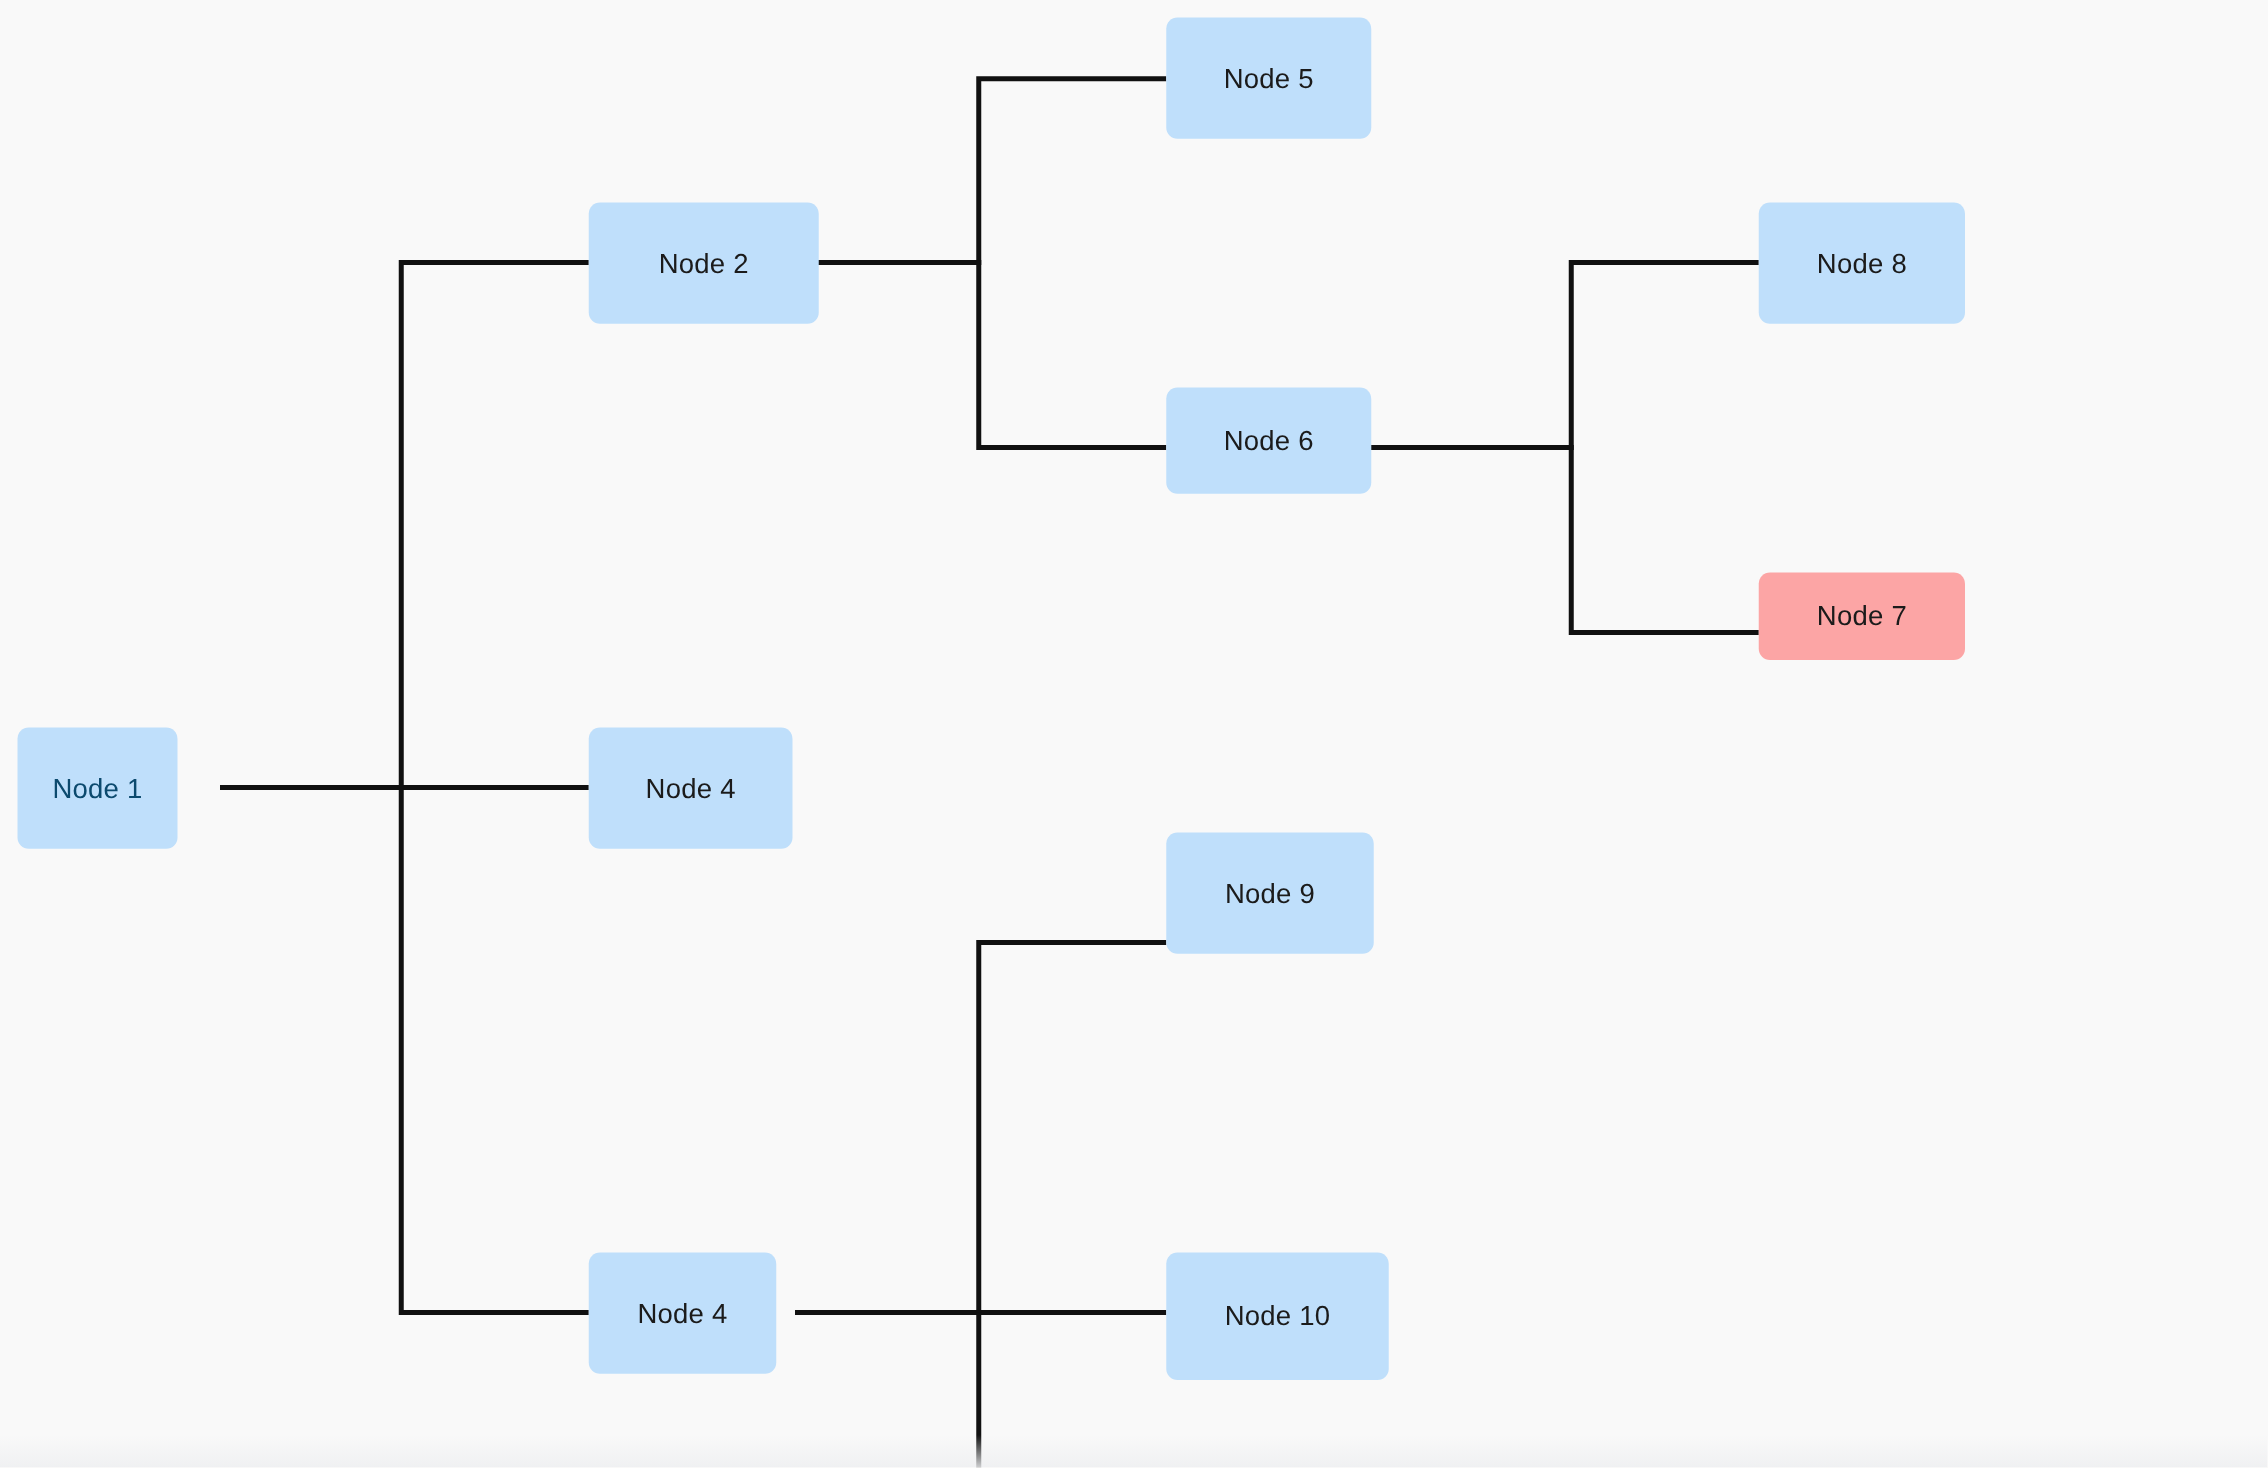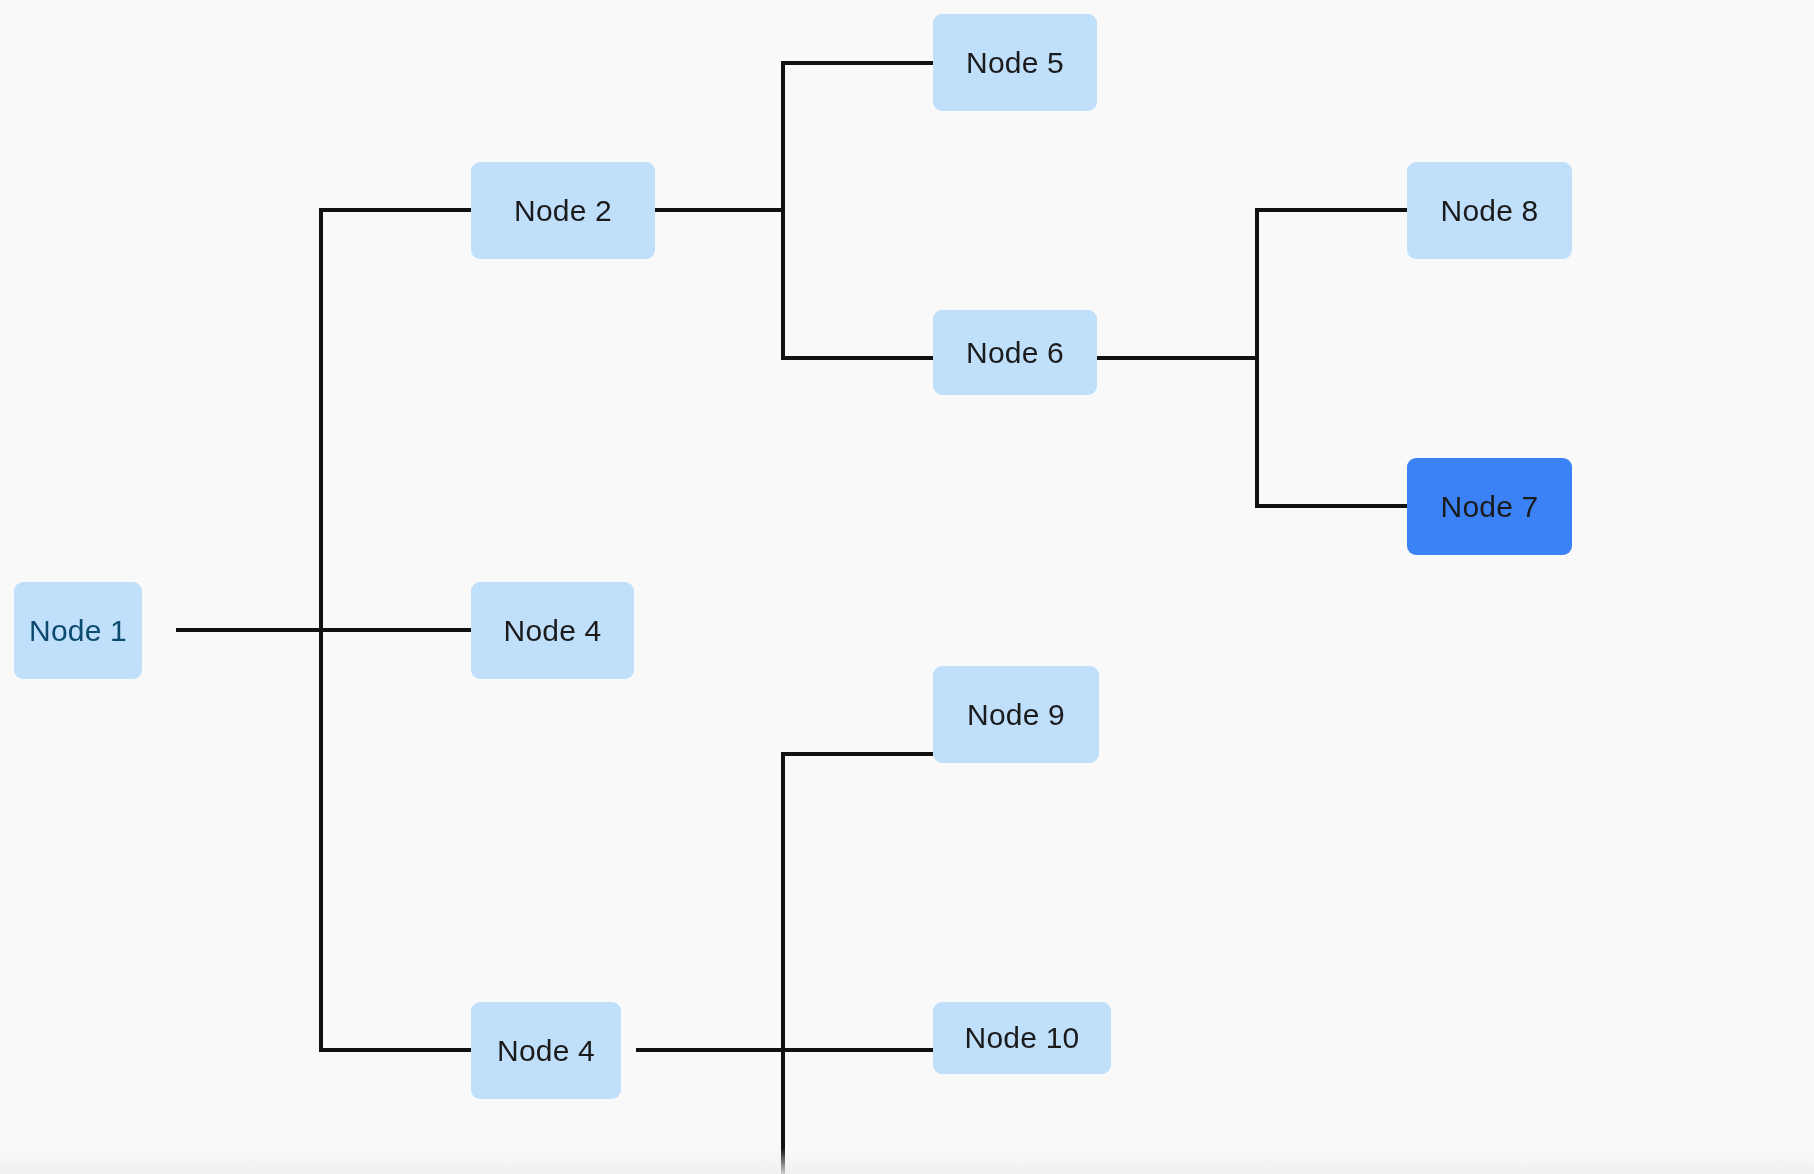--- a/index.html
+++ b/index.html
@@ -29,21 +29,21 @@
   .node {
     position: absolute;
     box-sizing: border-box;
     background: #bfdffb;
     border-radius: 9px;
     display: flex;
     align-items: center;
     justify-content: center;
     color: #1b1b1b;
     font-family: "Liberation Sans", sans-serif;
-    font-size: 30px;
+    font-size: 22px;
     font-weight: 400;
     letter-spacing: 0.2px;
     line-height: 1;
     user-select: none;
     cursor: default;
     z-index: 2;
   }
   .node-label {
     white-space: nowrap;
   }
@@ -89,26 +89,26 @@
   </div>
   <div class="node" style="left: 471px; top: 1002px; width: 150px; height: 97px; background: rgb(191, 223, 251); color: rgb(27, 27, 27); border-radius: 9px;">
     <span class="node-label">Node 4</span>
   </div>
   <div class="node" style="left: 933px; top: 14px; width: 164px; height: 97px; background: rgb(191, 223, 251); color: rgb(27, 27, 27); border-radius: 9px;">
     <span class="node-label">Node 5</span>
   </div>
   <div class="node" style="left: 933px; top: 310px; width: 164px; height: 85px; background: rgb(191, 223, 251); color: rgb(27, 27, 27); border-radius: 9px;">
     <span class="node-label">Node 6</span>
   </div>
-  <div class="node" style="left: 1407px; top: 458px; width: 165px; height: 97px; background: #3b82f6; color: rgb(27, 27, 27); border-radius: 9px;">
+  <div class="node" style="left: 1407px; top: 458px; width: 165px; height: 70px; background: #fca5a5; color: rgb(27, 27, 27); border-radius: 9px;">
     <span class="node-label">Node 7</span>
   </div>
   <div class="node" style="left: 1407px; top: 162px; width: 165px; height: 97px; background: rgb(191, 223, 251); color: rgb(27, 27, 27); border-radius: 9px;">
     <span class="node-label">Node 8</span>
   </div>
   <div class="node" style="left: 933px; top: 666px; width: 166px; height: 97px; background: rgb(191, 223, 251); color: rgb(27, 27, 27); border-radius: 9px;">
     <span class="node-label">Node 9</span>
   </div>
-  <div class="node" style="left: 933px; top: 1002px; width: 178px; height: 72px; background: rgb(191, 223, 251); color: rgb(27, 27, 27); border-radius: 9px;">
+  <div class="node" style="left: 933px; top: 1002px; width: 178px; height: 102px; background: rgb(191, 223, 251); color: rgb(27, 27, 27); border-radius: 9px;">
     <span class="node-label">Node 10</span>
   </div>
 
 </div>
 
 </body></html>

